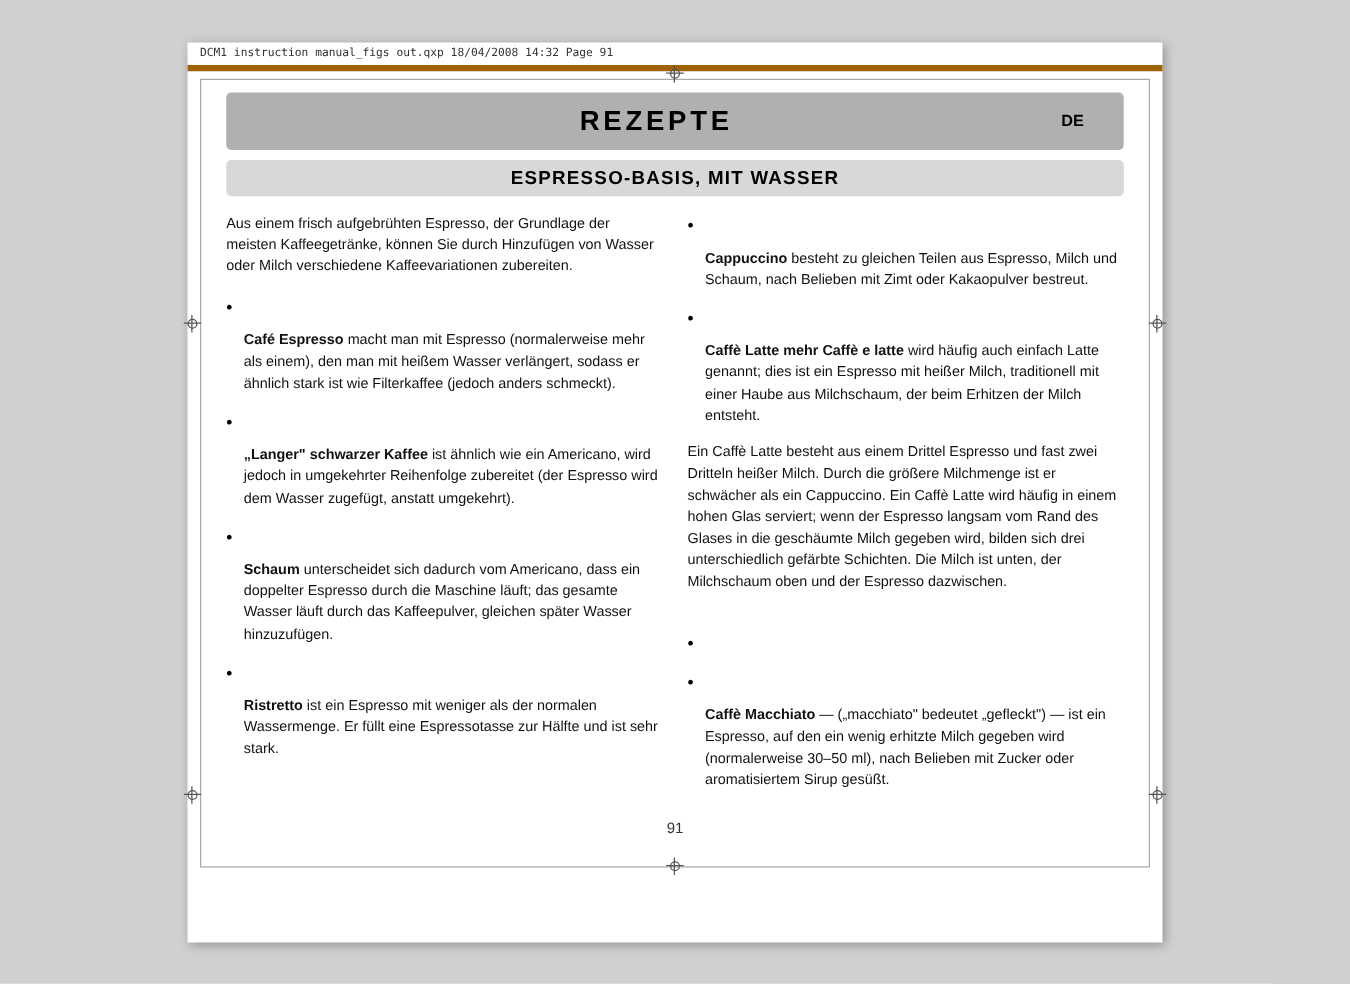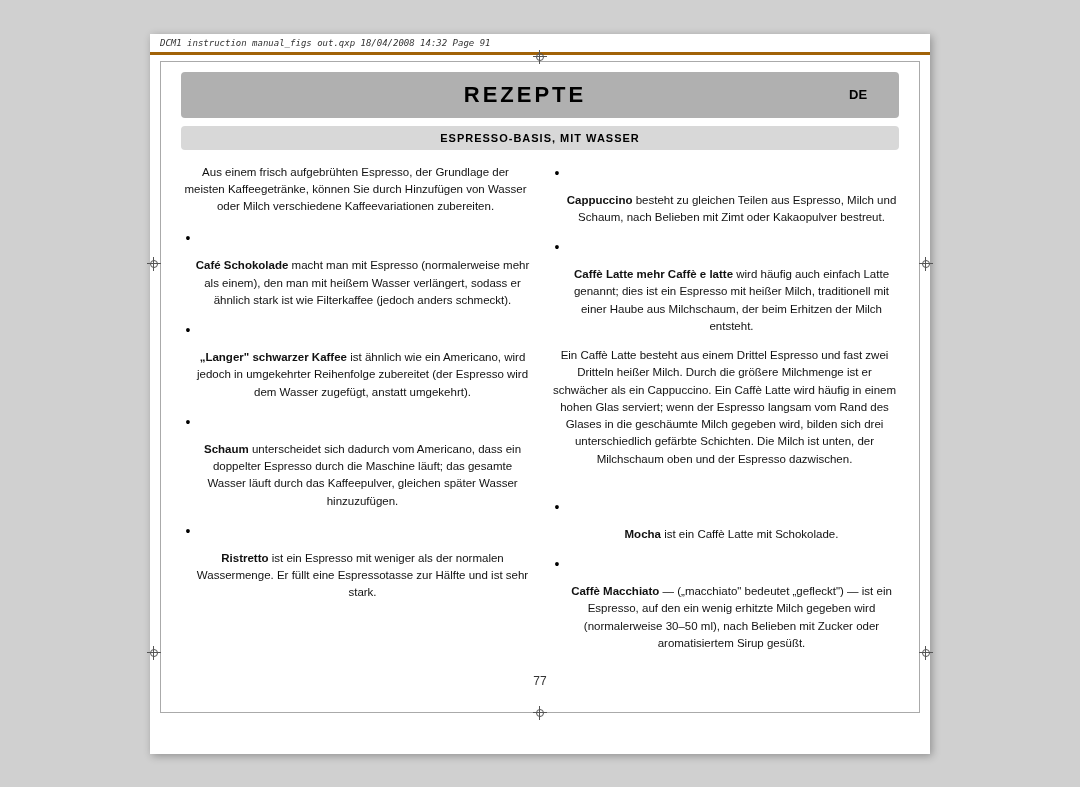--- a/index.html
+++ b/index.html
@@ -23,25 +23,24 @@
       background: #ffffff;
       position: relative;
       padding: 0;
       box-shadow: 2px 2px 8px rgba(0,0,0,0.3);
     }
 
     .top-bar {
       font-size: 9px;
       color: #333;
       padding: 4px 10px;
-      border-bottom: 3px solid #a16207;
+      border-bottom: 5px solid #a16207;
       font-family: monospace;
       display: flex;
       align-items: center;
-      font-style: italic;
     }
 
     .crosshair {
       width: 14px;
       height: 14px;
       position: relative;
       display: inline-block;
     }
 
     .crosshair::before {
@@ -106,32 +105,31 @@
       margin: 8px 20px 0 20px;
       gap: 10px;
     }
 
     .subheader-left, .subheader-right {
       flex: 1;
       background: #d8d8d8;
       text-align: center;
       padding: 6px 10px;
       border-radius: 4px;
-      font-size: 11px;
+      font-size: 15px;
       font-weight: 900;
       letter-spacing: 1px;
       color: #000;
       text-transform: uppercase;
     }
 
     .content-area {
       display: flex;
       margin: 14px 20px 10px 20px;
       gap: 20px;
-      text-align: center;
     }
 
     .left-col {
       flex: 1;
       font-size: 11.5px;
       line-height: 1.5;
       color: #111;
     }
 
     .right-col {
@@ -236,21 +234,21 @@
     </div>
 
     <div class="content-area">
 
       <div class="left-col">
         <div class="intro-text">Aus einem frisch aufgebrühten Espresso, der Grundlage der meisten Kaffeegetränke, können Sie durch Hinzufügen von Wasser oder Milch verschiedene Kaffeevariationen zubereiten.</div>
 
         <div class="bullet-item">
           <span class="bullet-dot">•</span>
           <span class="bullet-content">
-            <b>Café Schokolade</b><span> macht man mit Espresso (normalerweise mehr als einem), den man mit heißem Wasser verlängert, sodass er ähnlich stark ist wie Filterkaffee (jedoch anders schmeckt).</span>
+            <b>Café Espresso</b><span> macht man mit Espresso (normalerweise mehr als einem), den man mit heißem Wasser verlängert, sodass er ähnlich stark ist wie Filterkaffee (jedoch anders schmeckt).</span>
           </span>
         </div>
 
         <div class="bullet-item">
           <span class="bullet-dot">•</span>
           <span class="bullet-content">
             <b>„Langer" schwarzer Kaffee</b><span> ist ähnlich wie ein Americano, wird jedoch in umgekehrter Reihenfolge zubereitet (der Espresso wird dem Wasser zugefügt, anstatt umgekehrt).</span>
           </span>
         </div>
 
@@ -281,29 +279,26 @@
           <span class="bullet-dot">•</span>
           <span class="bullet-content">
             <b>Caffè Latte mehr Caffè e latte</b><span> wird häufig auch einfach Latte genannt; dies ist ein Espresso mit heißer Milch, traditionell mit einer Haube aus Milchschaum, der beim Erhitzen der Milch entsteht.</span>
           </span>
         </div>
 
         <div class="right-paragraph">Ein Caffè Latte besteht aus einem Drittel Espresso und fast zwei Dritteln heißer Milch. Durch die größere Milchmenge ist er schwächer als ein Cappuccino. Ein Caffè Latte wird häufig in einem hohen Glas serviert; wenn der Espresso langsam vom Rand des Glases in die geschäumte Milch gegeben wird, bilden sich drei unterschiedlich gefärbte Schichten. Die Milch ist unten, der Milchschaum oben und der Espresso dazwischen.</div>
 
         <div class="bullet-item">
           <span class="bullet-dot">•</span>
-          <span class="bullet-content">
-            <b>Mocha</b><span> ist ein Caffè Latte mit Schokolade.</span>
-          </span>
         </div>
 
         <div class="bullet-item">
           <span class="bullet-dot">•</span>
           <span class="bullet-content">
             <b>Caffè Macchiato</b><span> — („macchiato" bedeutet „gefleckt") — ist ein Espresso, auf den ein wenig erhitzte Milch gegeben wird (normalerweise 30–50 ml), nach Belieben mit Zucker oder aromatisiertem Sirup gesüßt.</span>
           </span>
         </div>
       </div>
     </div>
 
-    <div class="footer-page">77</div>
+    <div class="footer-page">91</div>
   </div>
 </div>
 
 </body></html>

